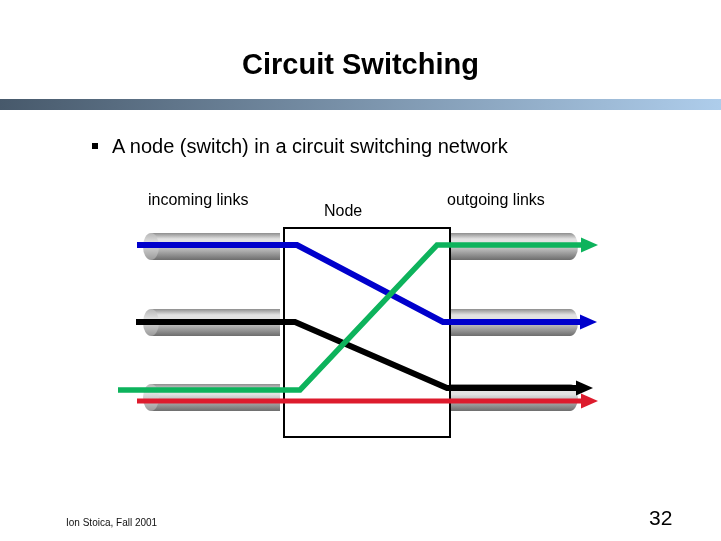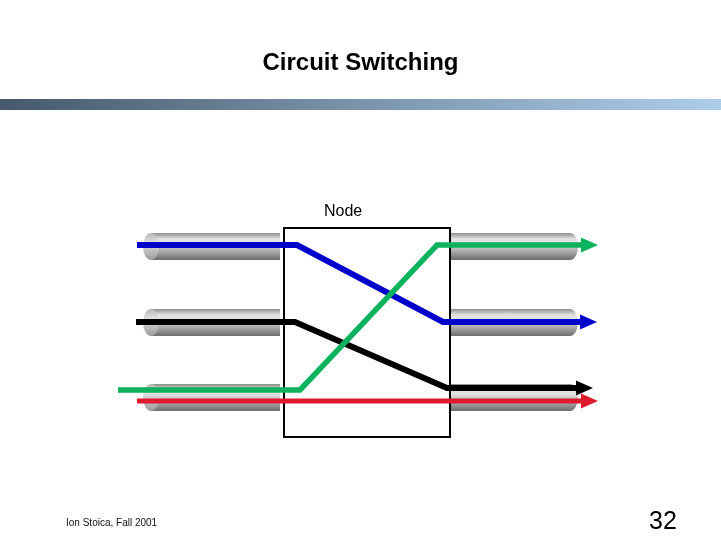--- a/index.html
+++ b/index.html
@@ -1,46 +1,50 @@
 <!DOCTYPE html>
 <html><head>
 <meta charset="utf-8">
 <style>
   html,body{margin:0;padding:0;}
   body{background:#ffffff;font-family:"Liberation Sans","DejaVu Sans",sans-serif;}
   .slide{position:relative;width:721px;height:541px;background:#ffffff;overflow:hidden;}
 
   .title{position:absolute;top:48px;left:0;width:721px;text-align:center;
-         font-size:24px;font-weight:bold;color:#000;letter-spacing:0px;}
+         font-size:29px;font-weight:bold;color:#000;letter-spacing:0px;}
 
   .accent-bar{position:absolute;top:99px;left:0;width:721px;height:11px;}
 
   .bullet-row{position:absolute;top:135px;left:92px;display:flex;align-items:flex-start;}
   .bullet-square{width:6px;height:6px;background:#000;margin-top:8px;margin-right:14px;flex:0 0 auto;}
   .bullet-text{font-size:20px;color:#000;line-height:23px;white-space:nowrap;}
 
   .diagram-label{position:absolute;font-size:16px;color:#000;white-space:nowrap;}
   .lbl-incoming{left:148px;top:191px;}
   .lbl-node{left:324px;top:202px;}
   .lbl-outgoing{left:447px;top:191px;}
 
   .diagram-svg{position:absolute;left:0;top:0;width:721px;height:541px;}
 
   .footer{position:absolute;left:66px;top:517px;font-size:10px;color:#111;white-space:nowrap;}
-  .page-number{position:absolute;left:649px;top:506px;font-size:25px;color:#000;}
+  .page-number{position:absolute;left:649px;top:506px;font-size:21px;color:#000;}
 </style>
 </head>
 <body>
 
 <div class="slide">
 
   <div class="title">Circuit Switching</div>
 
   <div class="accent-bar" style="background: linear-gradient(to right, rgb(71, 89, 107), rgb(174, 205, 235));"></div>
 
+  <div class="bullet-row">
+    <span class="bullet-square"></span>
+    <span class="bullet-text">A node (switch) in a circuit switching network</span>
+  </div>
 
   <svg class="diagram-svg" viewBox="0 0 721 541" xmlns="http://www.w3.org/2000/svg">
       <defs>
         <linearGradient id="cylBody" x1="0" y1="0" x2="0" y2="1">
           <stop offset="0%" stop-color="#8e8e8e"></stop>
           <stop offset="22%" stop-color="#e2e2e2"></stop>
           <stop offset="38%" stop-color="#e2e2e2"></stop>
           <stop offset="62%" stop-color="#b5b5b5"></stop>
           <stop offset="100%" stop-color="#6d6d6d"></stop>
         </linearGradient>
@@ -66,18 +70,20 @@
       <polyline points="137,245 297,245 443,322 581,322" fill="none" stroke="#0000cc" stroke-width="6" stroke-linejoin="miter"></polyline>
       <polygon points="580,314.5 597,322 580,329.5" fill="#0000cc"></polygon>
       <polyline points="136,322 295,322 447,388 577,388" fill="none" stroke="#000000" stroke-width="6" stroke-linejoin="miter"></polyline>
       <polygon points="576,380.5 593,388 576,395.5" fill="#000000"></polygon>
       <polyline points="118,390 300,390 437,245 581,245" fill="none" stroke="#0db35c" stroke-width="5.5" stroke-linejoin="miter"></polyline>
       <polygon points="581,237.5 598,245 581,252.5" fill="#0db35c"></polygon>
       <polyline points="137,401 581,401" fill="none" stroke="#dd1b2d" stroke-width="5" stroke-linejoin="miter"></polyline>
       <polygon points="581,393.5 598,401 581,408.5" fill="#dd1b2d"></polygon>
     </svg>
 
+  <div class="diagram-label lbl-incoming">incoming links</div>
   <div class="diagram-label lbl-node">Node</div>
+  <div class="diagram-label lbl-outgoing">outgoing links</div>
 
   <div class="footer">Ion Stoica, Fall 2001</div>
   <div class="page-number">32</div>
 
 </div>
 
 </body></html>

